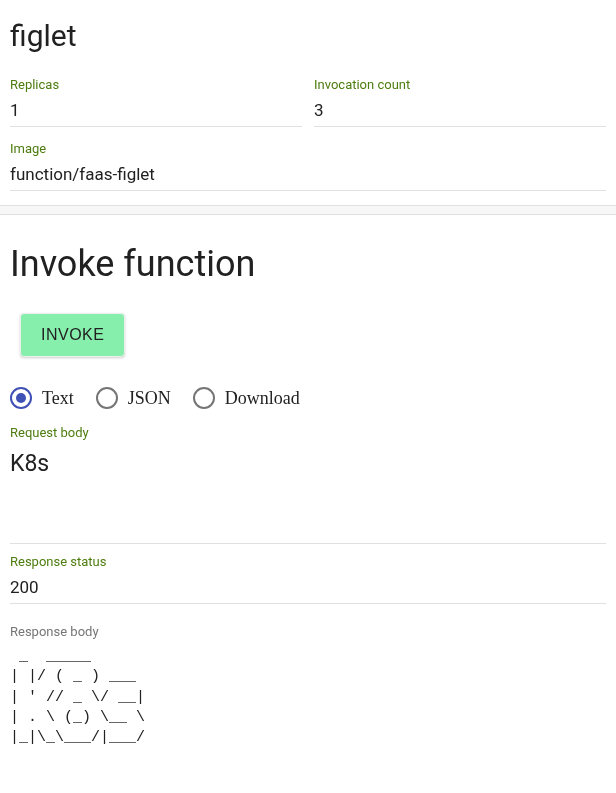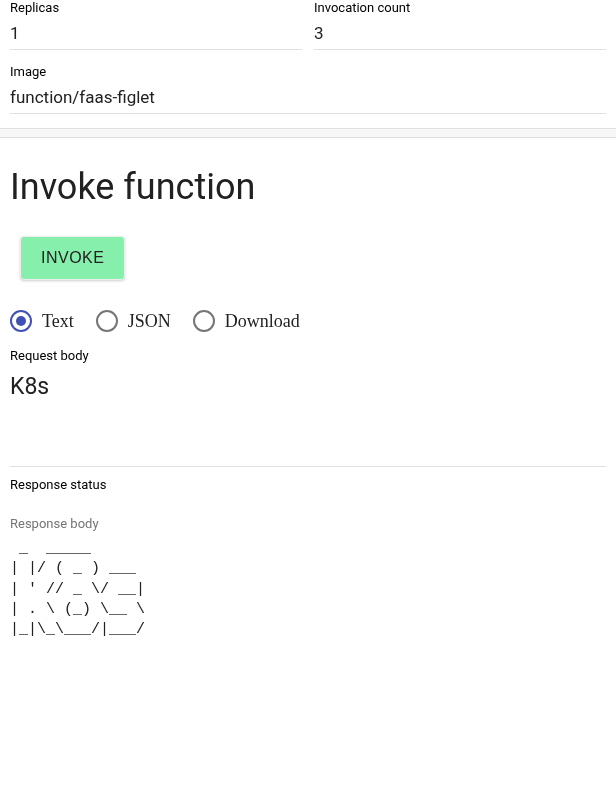--- a/index.html
+++ b/index.html
@@ -25,21 +25,21 @@
   .row {
     display: flex;
     gap: 12px;
   }
   .field {
     flex: 1;
     margin-bottom: 14px;
   }
   .field .label {
     font-size: 13px;
-    color: #000000;
+    color: #4d7c0f;
     margin-bottom: 4px;
   }
   .field .value {
     font-size: 17px;
     color: #212121;
     padding: 4px 0 6px 0;
     border-bottom: 1px solid #e0e0e0;
   }
   .divider-bar {
     height: 10px;
@@ -139,20 +139,21 @@
     white-space: pre;
     color: #212121;
   }
 </style>
 </head>
 <body>
 
 <div class="page">
 
   <div class="section">
+    <div class="title">figlet</div>
 
     <div class="row">
       <div class="field">
         <div class="label">Replicas</div>
         <div class="value">1</div>
       </div>
       <div class="field">
         <div class="label">Invocation count</div>
         <div class="value">3</div>
       </div>
@@ -193,20 +194,21 @@
     </div>
 
     <div class="field req-body-area">
       <div class="label">Request body</div>
       <div class="value">K8s</div>
     </div>
 
     <div class="resp-row">
       <div class="field status">
         <div class="label">Response status</div>
+        <div class="value">200</div>
       </div>
     </div>
 
     <div class="resp-body">
       <div class="label">Response body</div>
       <pre class="ascii"> _  _____     
 | |/ ( _ ) ___ 
 | ' // _ \/ __|
 | . \ (_) \__ \
 |_|\_\___/|___/</pre>

